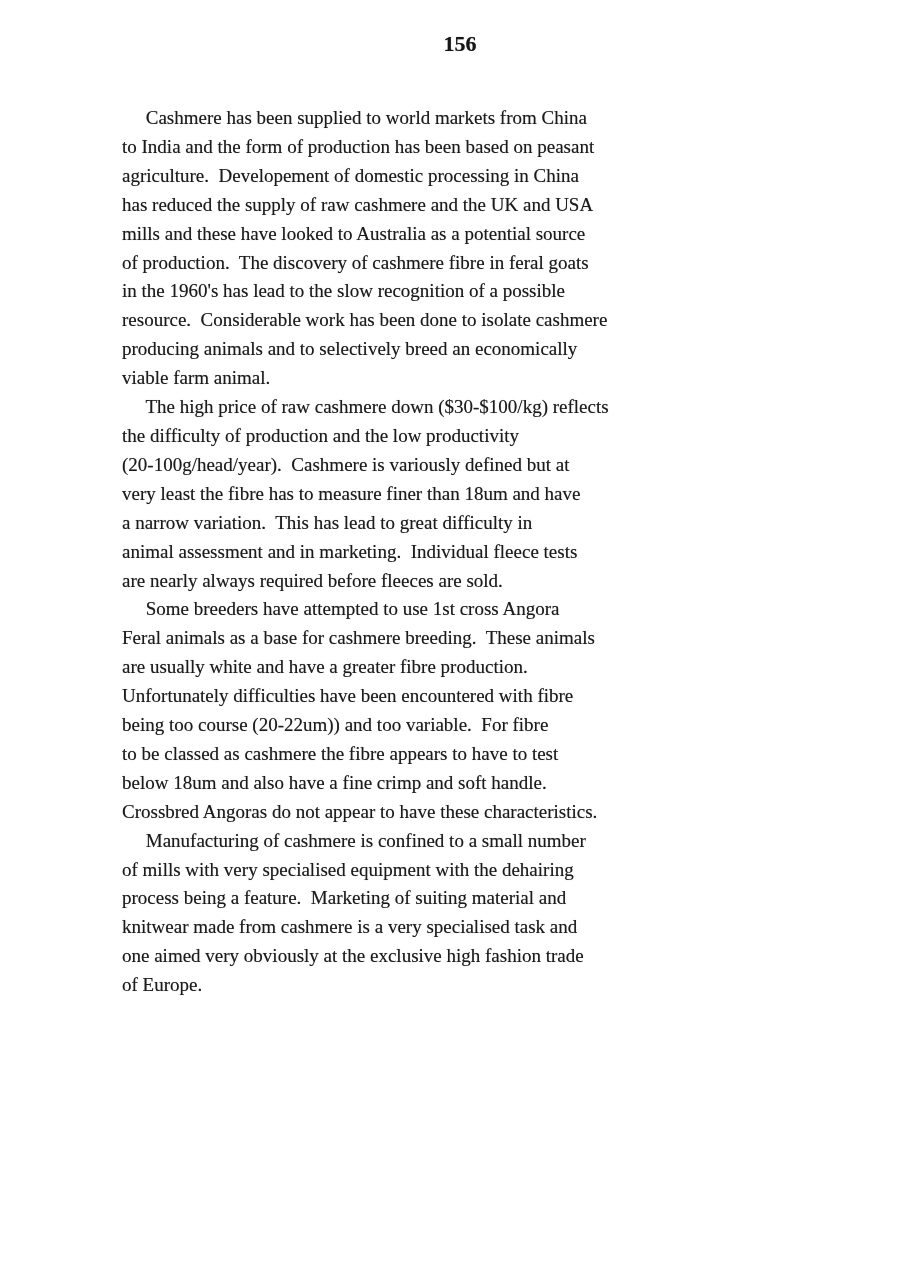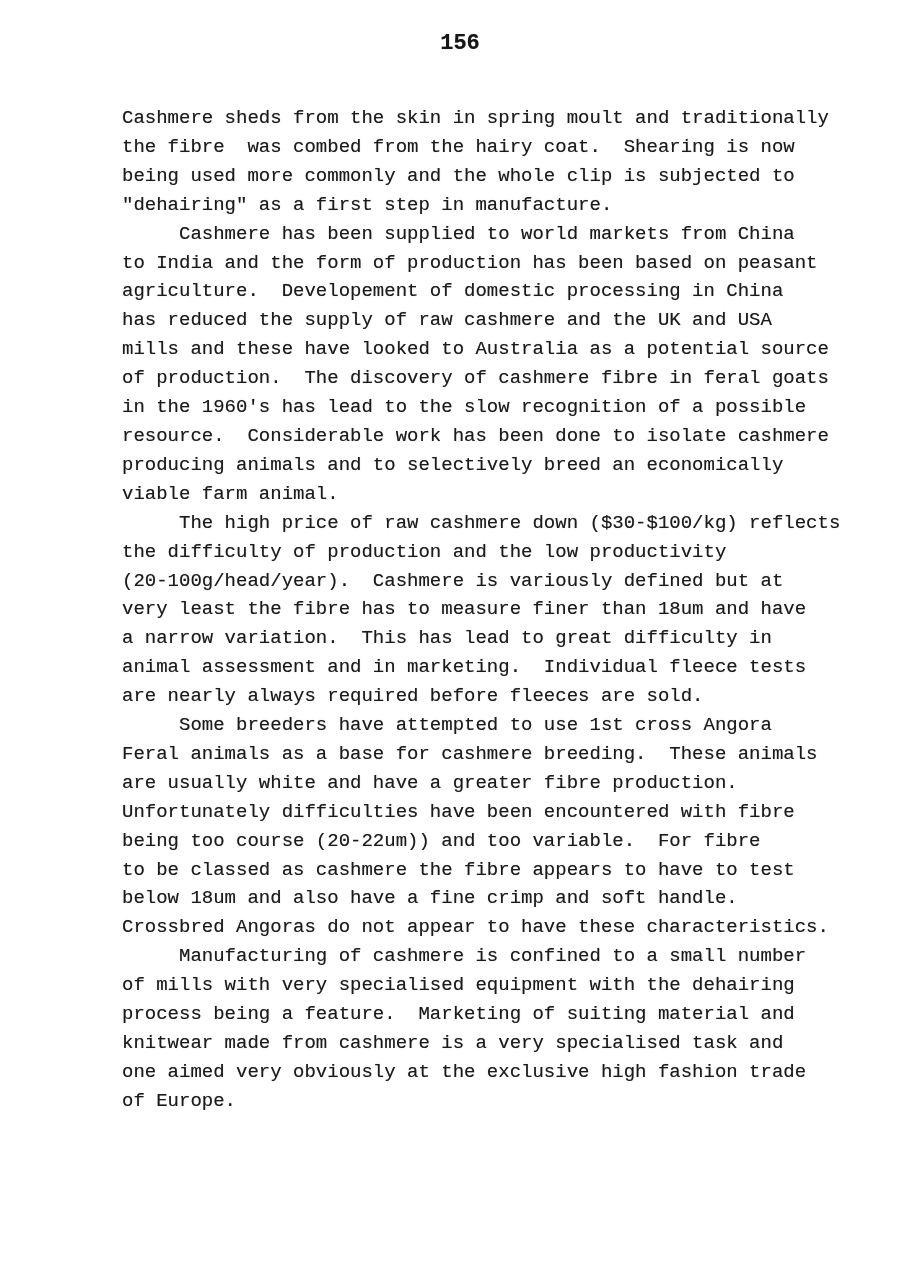--- a/index.html
+++ b/index.html
@@ -6,21 +6,21 @@
     margin: 0;
     padding: 0;
     background: #ffffff;
   }
   .page {
     position: relative;
     width: 900px;
     height: 1283px;
     background: #ffffff;
     overflow: hidden;
-    font-family: Liberation Mono, monospace;
+    font-family: Liberation Serif, serif;
     color: #1b1b1b;
   }
   .page-number {
     position: absolute;
     top: 31px;
     left: 0;
     width: 920px;
     text-align: center;
     font-size: 22px;
     font-weight: bold;
@@ -41,24 +41,20 @@
     margin: 0;
     white-space: pre;
   }
 </style>
 </head>
 <body>
 
 <div class="page">
   <div class="page-number">156</div>
   <div class="body-text">
-    <p class="para">Cashmere sheds from the skin in spring moult and traditionally
-the fibre  was combed from the hairy coat.  Shearing is now
-being used more commonly and the whole clip is subjected to
-"dehairing" as a first step in manufacture.</p>
     <p class="para">     Cashmere has been supplied to world markets from China
 to India and the form of production has been based on peasant
 agriculture.  Developement of domestic processing in China
 has reduced the supply of raw cashmere and the UK and USA
 mills and these have looked to Australia as a potential source
 of production.  The discovery of cashmere fibre in feral goats
 in the 1960's has lead to the slow recognition of a possible
 resource.  Considerable work has been done to isolate cashmere
 producing animals and to selectively breed an economically
 viable farm animal.</p>

